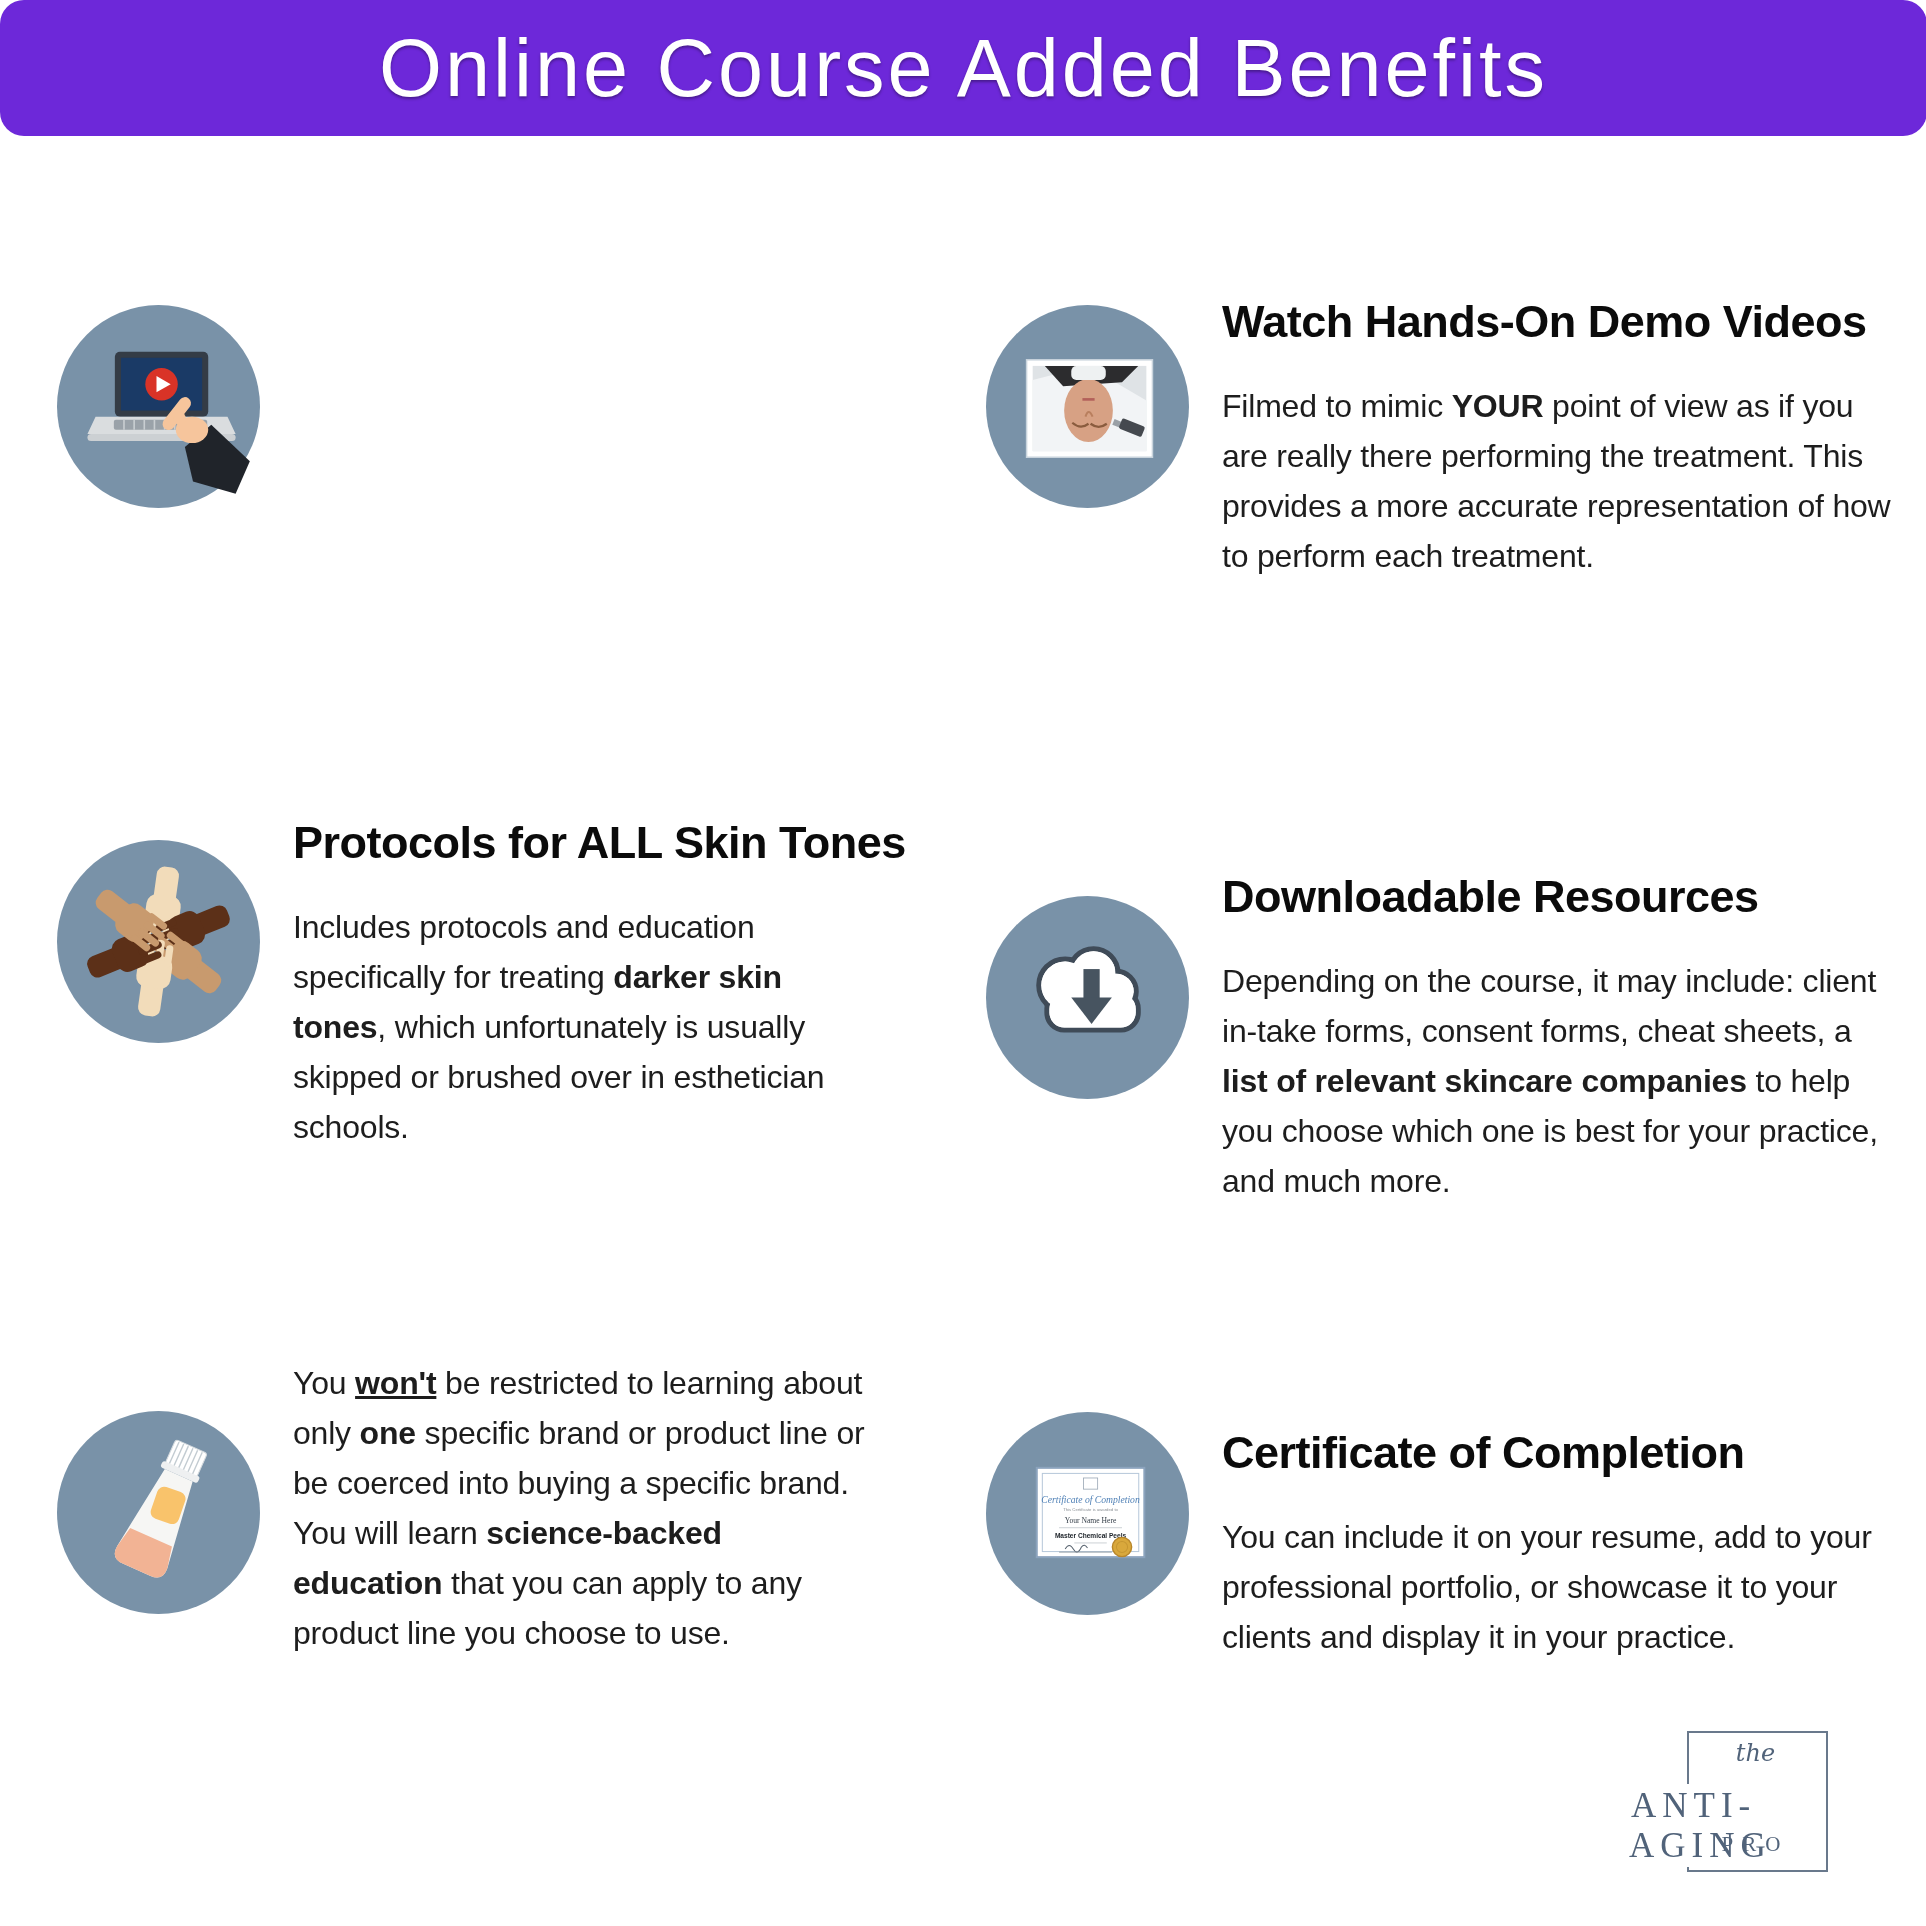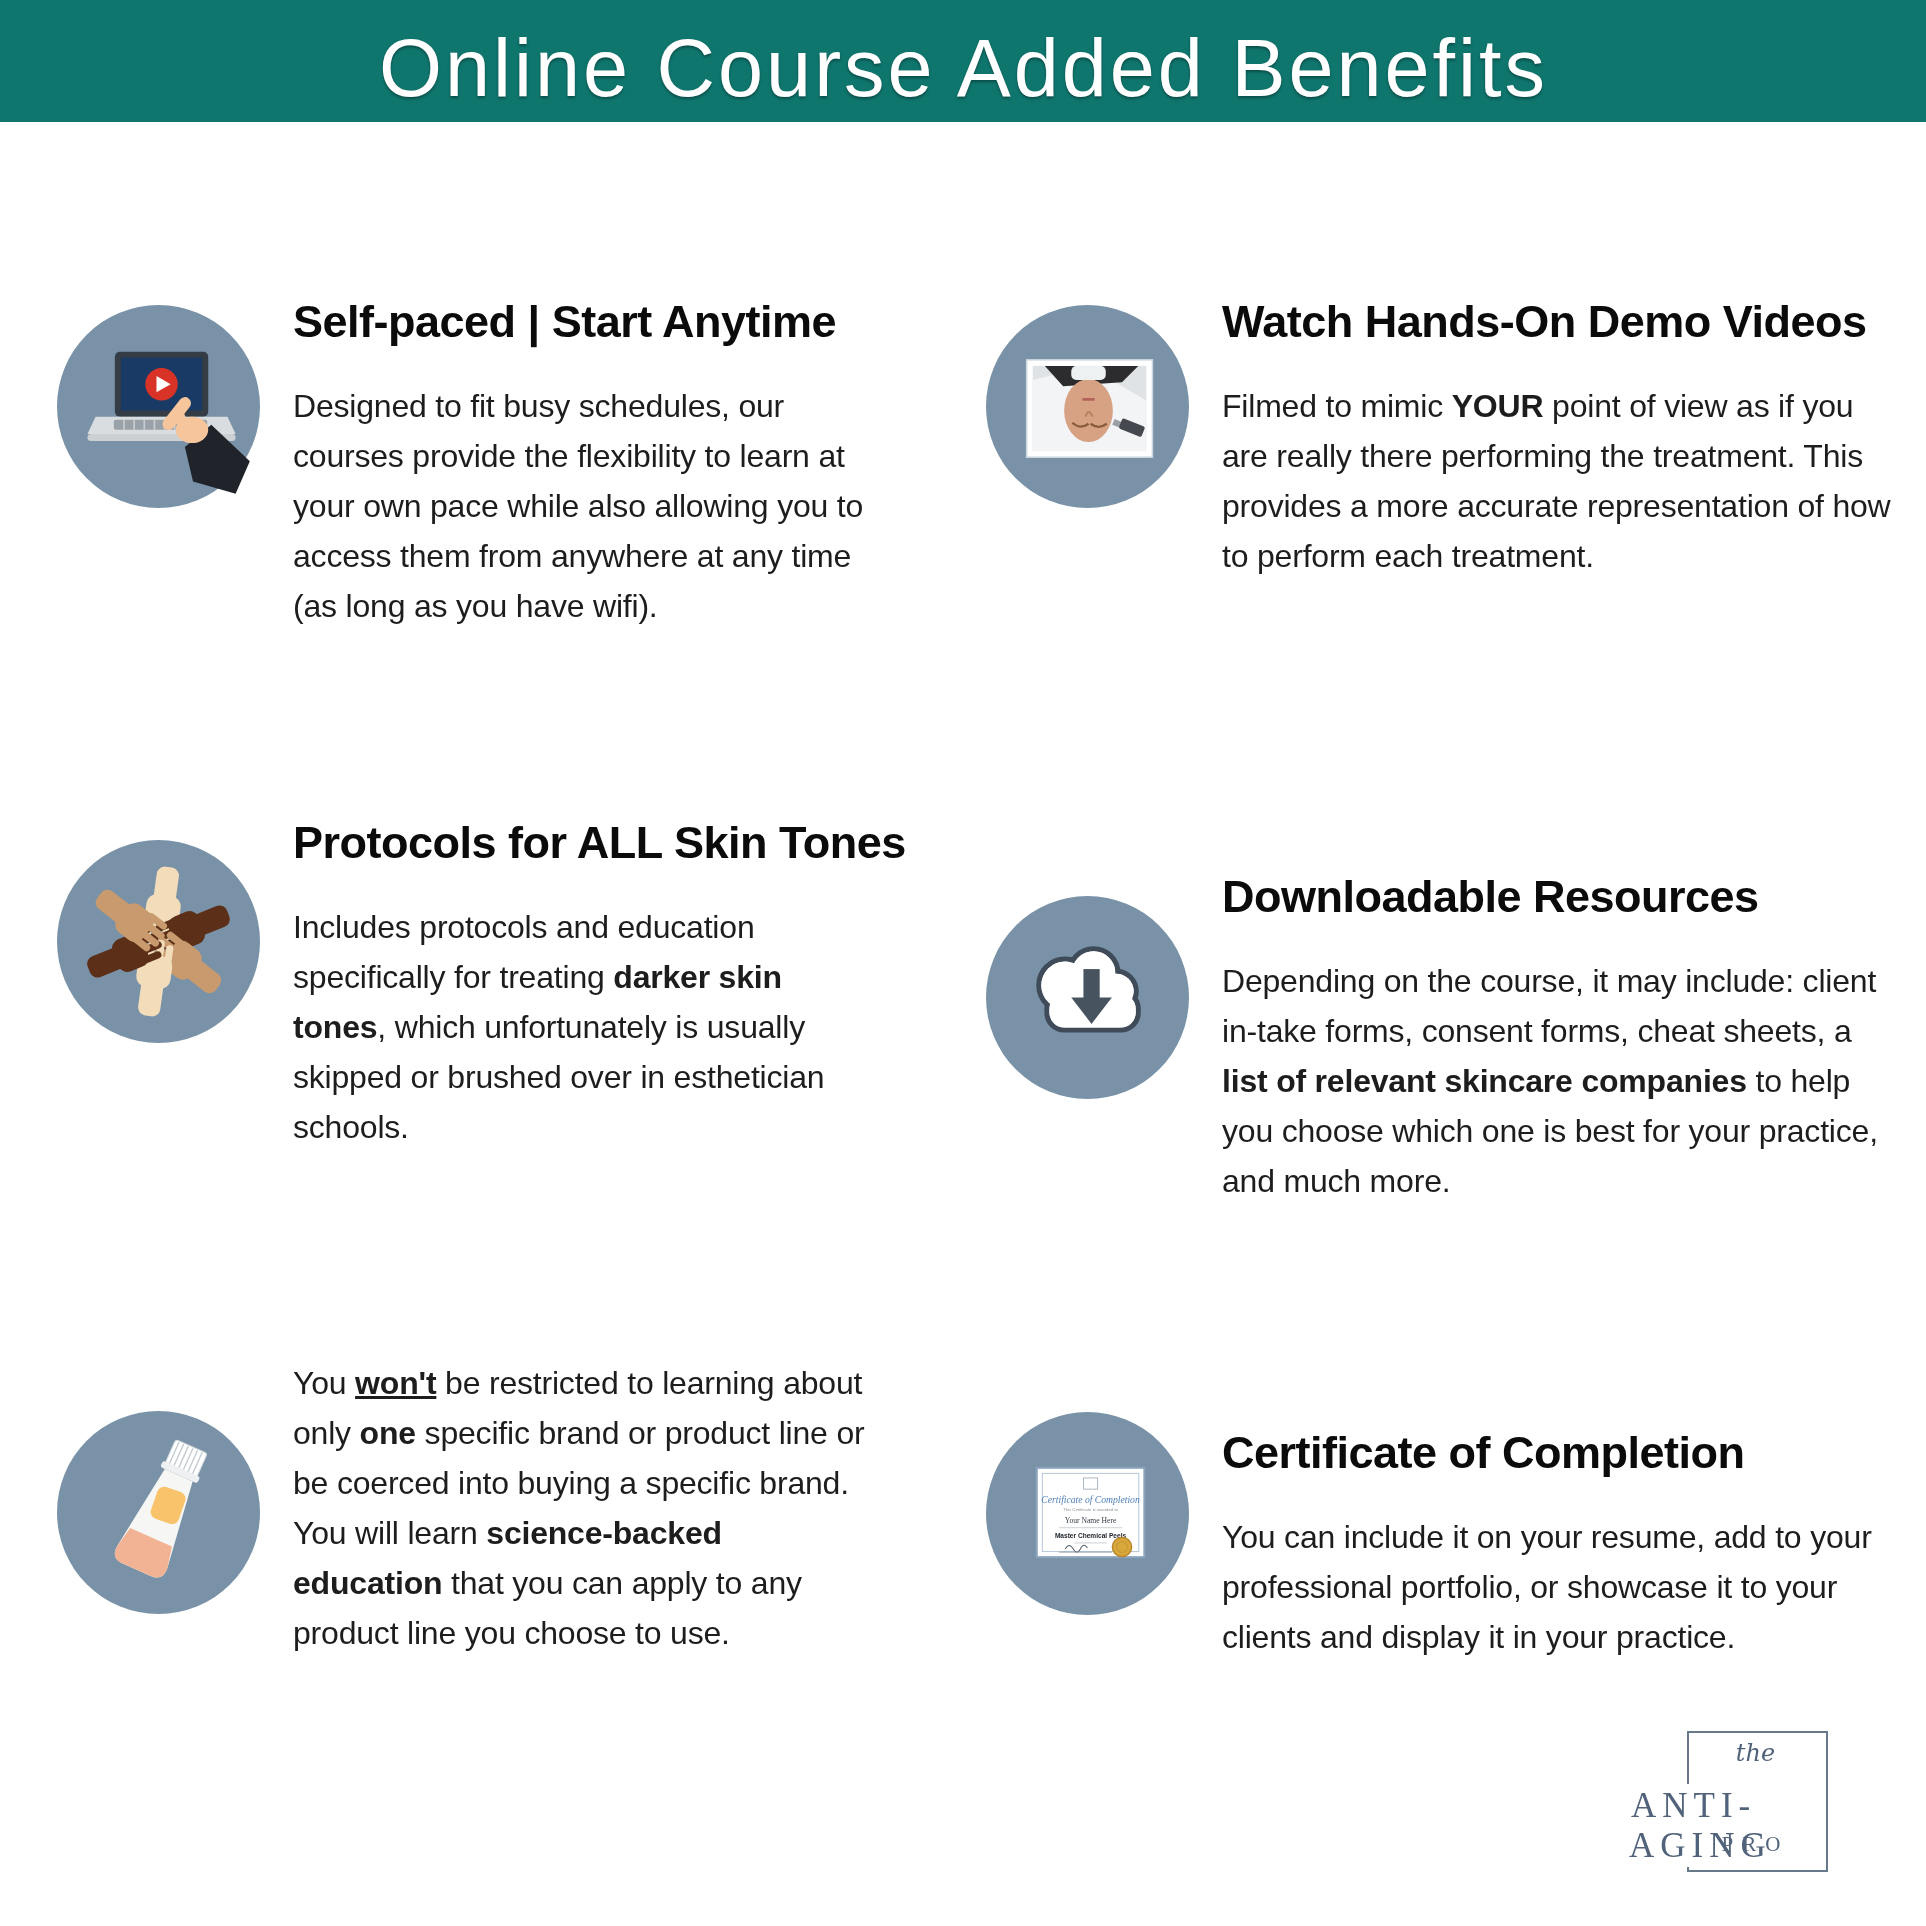--- a/index.html
+++ b/index.html
@@ -1,20 +1,20 @@
 <!DOCTYPE html>
 <html><head>
 <meta charset="utf-8">
 <style>
   html,body{margin:0;padding:0;background:#ffffff;}
   body{width:1927px;height:1927px;position:relative;overflow:hidden;
        font-family:"Liberation Sans",sans-serif;color:#1d1d1d;}
 
   
-  .header{position:absolute;left:0;top:0;width:1927px;height:122px;background:#0f766e;}
+  .header{position:absolute;left:0;top:0;width:1927px;height:136px;background:#6d28d9;border-radius:24px;}
   .header h1{margin:0;width:100%;line-height:136px;text-align:center;color:#ffffff;
              font-size:81px;font-weight:300;letter-spacing:3px;
              text-shadow:0 2px 3px rgba(0,0,0,.35);}
 
   
   .benefit{position:absolute;display:flex;align-items:flex-start;}
   .icon-wrap{width:203px;height:203px;flex:0 0 203px;margin-right:33px;}
   .icon-wrap svg{display:block;width:203px;height:203px;}
   .content h2{margin:0 0 30px 0;font-size:45px;line-height:1.28;font-weight:bold;
               color:#0b0b0b;letter-spacing:-0.5px;white-space:nowrap;}
@@ -62,24 +62,20 @@
       <rect x="56" y="113" width="92" height="10" rx="2" fill="#9aa2a9"></rect>
       <path d="M66,113 v10 M76,113 v10 M86,113 v10 M96,113 v10 M106,113 v10 M116,113 v10 M126,113 v10 M136,113 v10" stroke="#c9ced2" stroke-width="1.6"></path>
       <rect x="30" y="127" width="146" height="7" rx="3.5" fill="#ccd0d3"></rect>
       <polygon points="126,140 152,118 190,154 176,186 134,174" fill="#20242a"></polygon>
       <g fill="#f6c59c">
         <rect x="112" y="88" width="12" height="38" rx="6" transform="rotate(38 118 107)"></rect>
         <ellipse cx="133" cy="123" rx="16" ry="13"></ellipse>
         <circle cx="121" cy="112" r="6"></circle>
       </g>
     </svg>
-  </div>
-  <div class="content">
-    <h2>Self-paced | Start Anytime</h2>
-    <p>Designed to fit busy schedules, our courses provide the flexibility to learn at your own pace while also allowing you to access them from anywhere at any time (as long as you have wifi).</p>
   </div>
 </div>
 
 <div class="benefit b2 col-right">
   <div class="icon-wrap">
     <svg viewBox="0 0 200 200">
       <circle cx="100" cy="100" r="100" fill="#7992a8"></circle>
       <rect x="40" y="54" width="124" height="96" fill="#ffffff" stroke="#c9d4dd" stroke-width="1.5"></rect>
       <rect x="46" y="60" width="112" height="84" fill="#dfe3e6"></rect>
       <polygon points="46,74 100,60 158,94 158,144 46,144" fill="#f2f4f6"></polygon>

